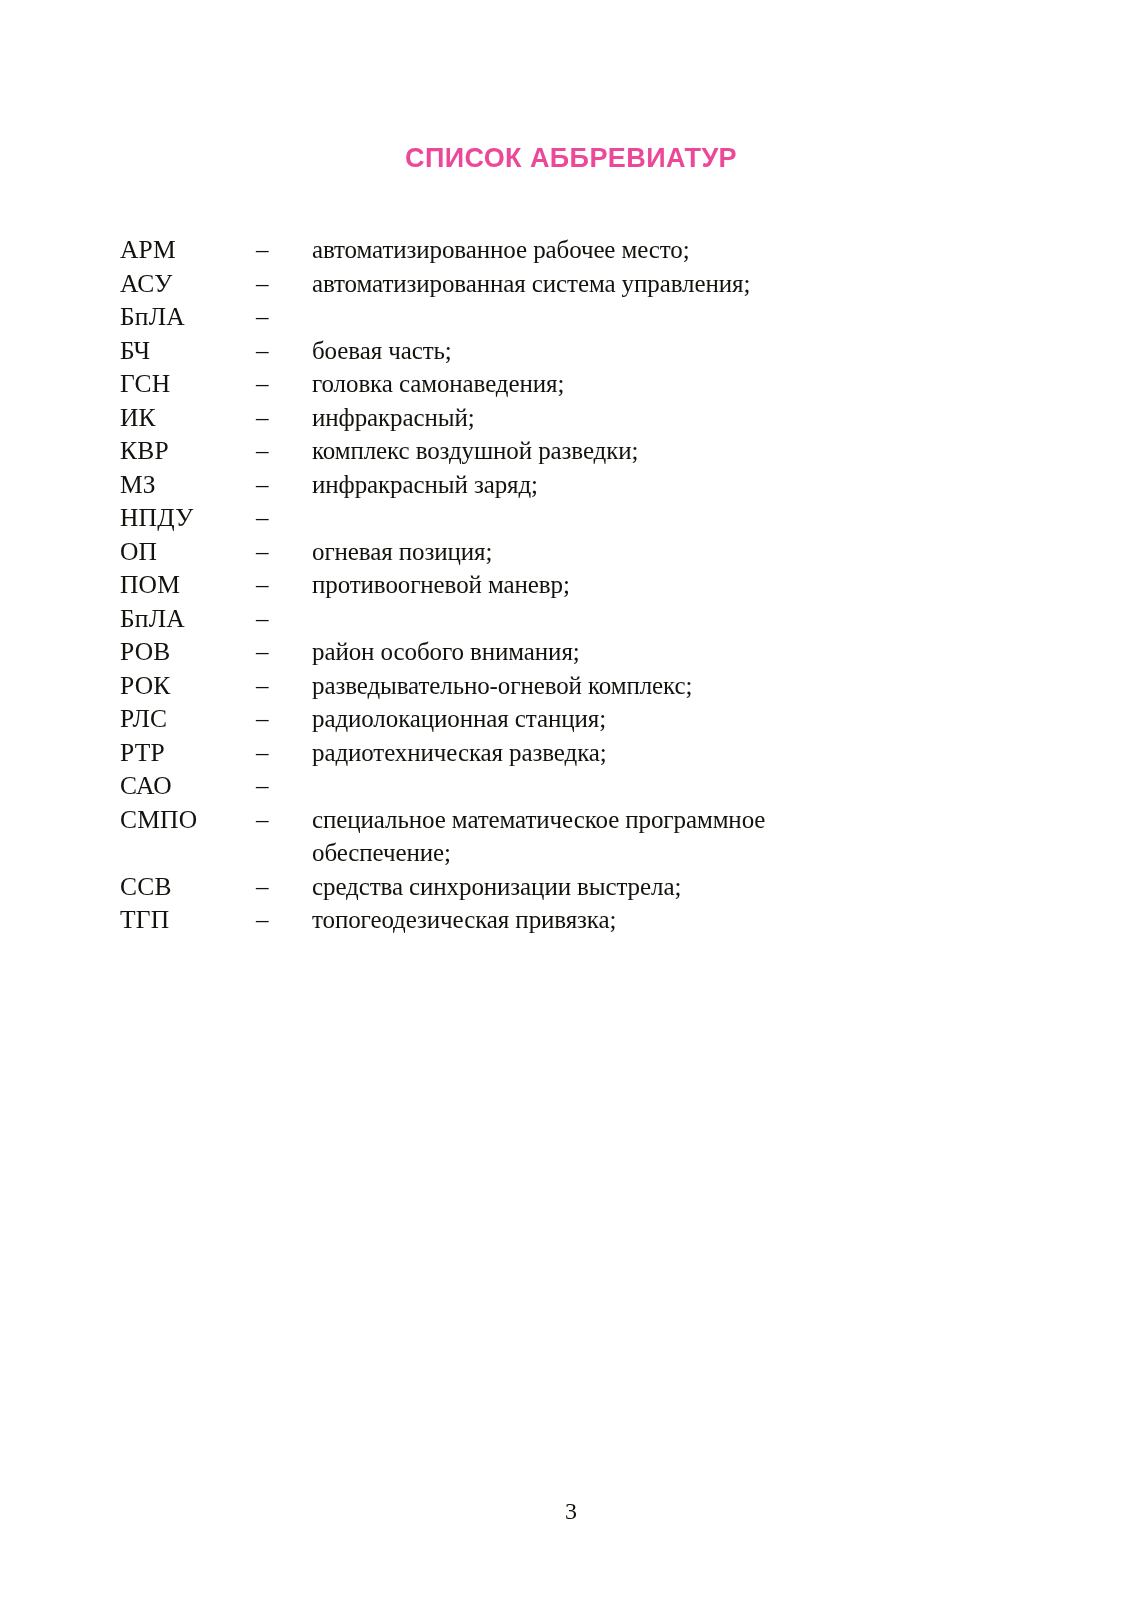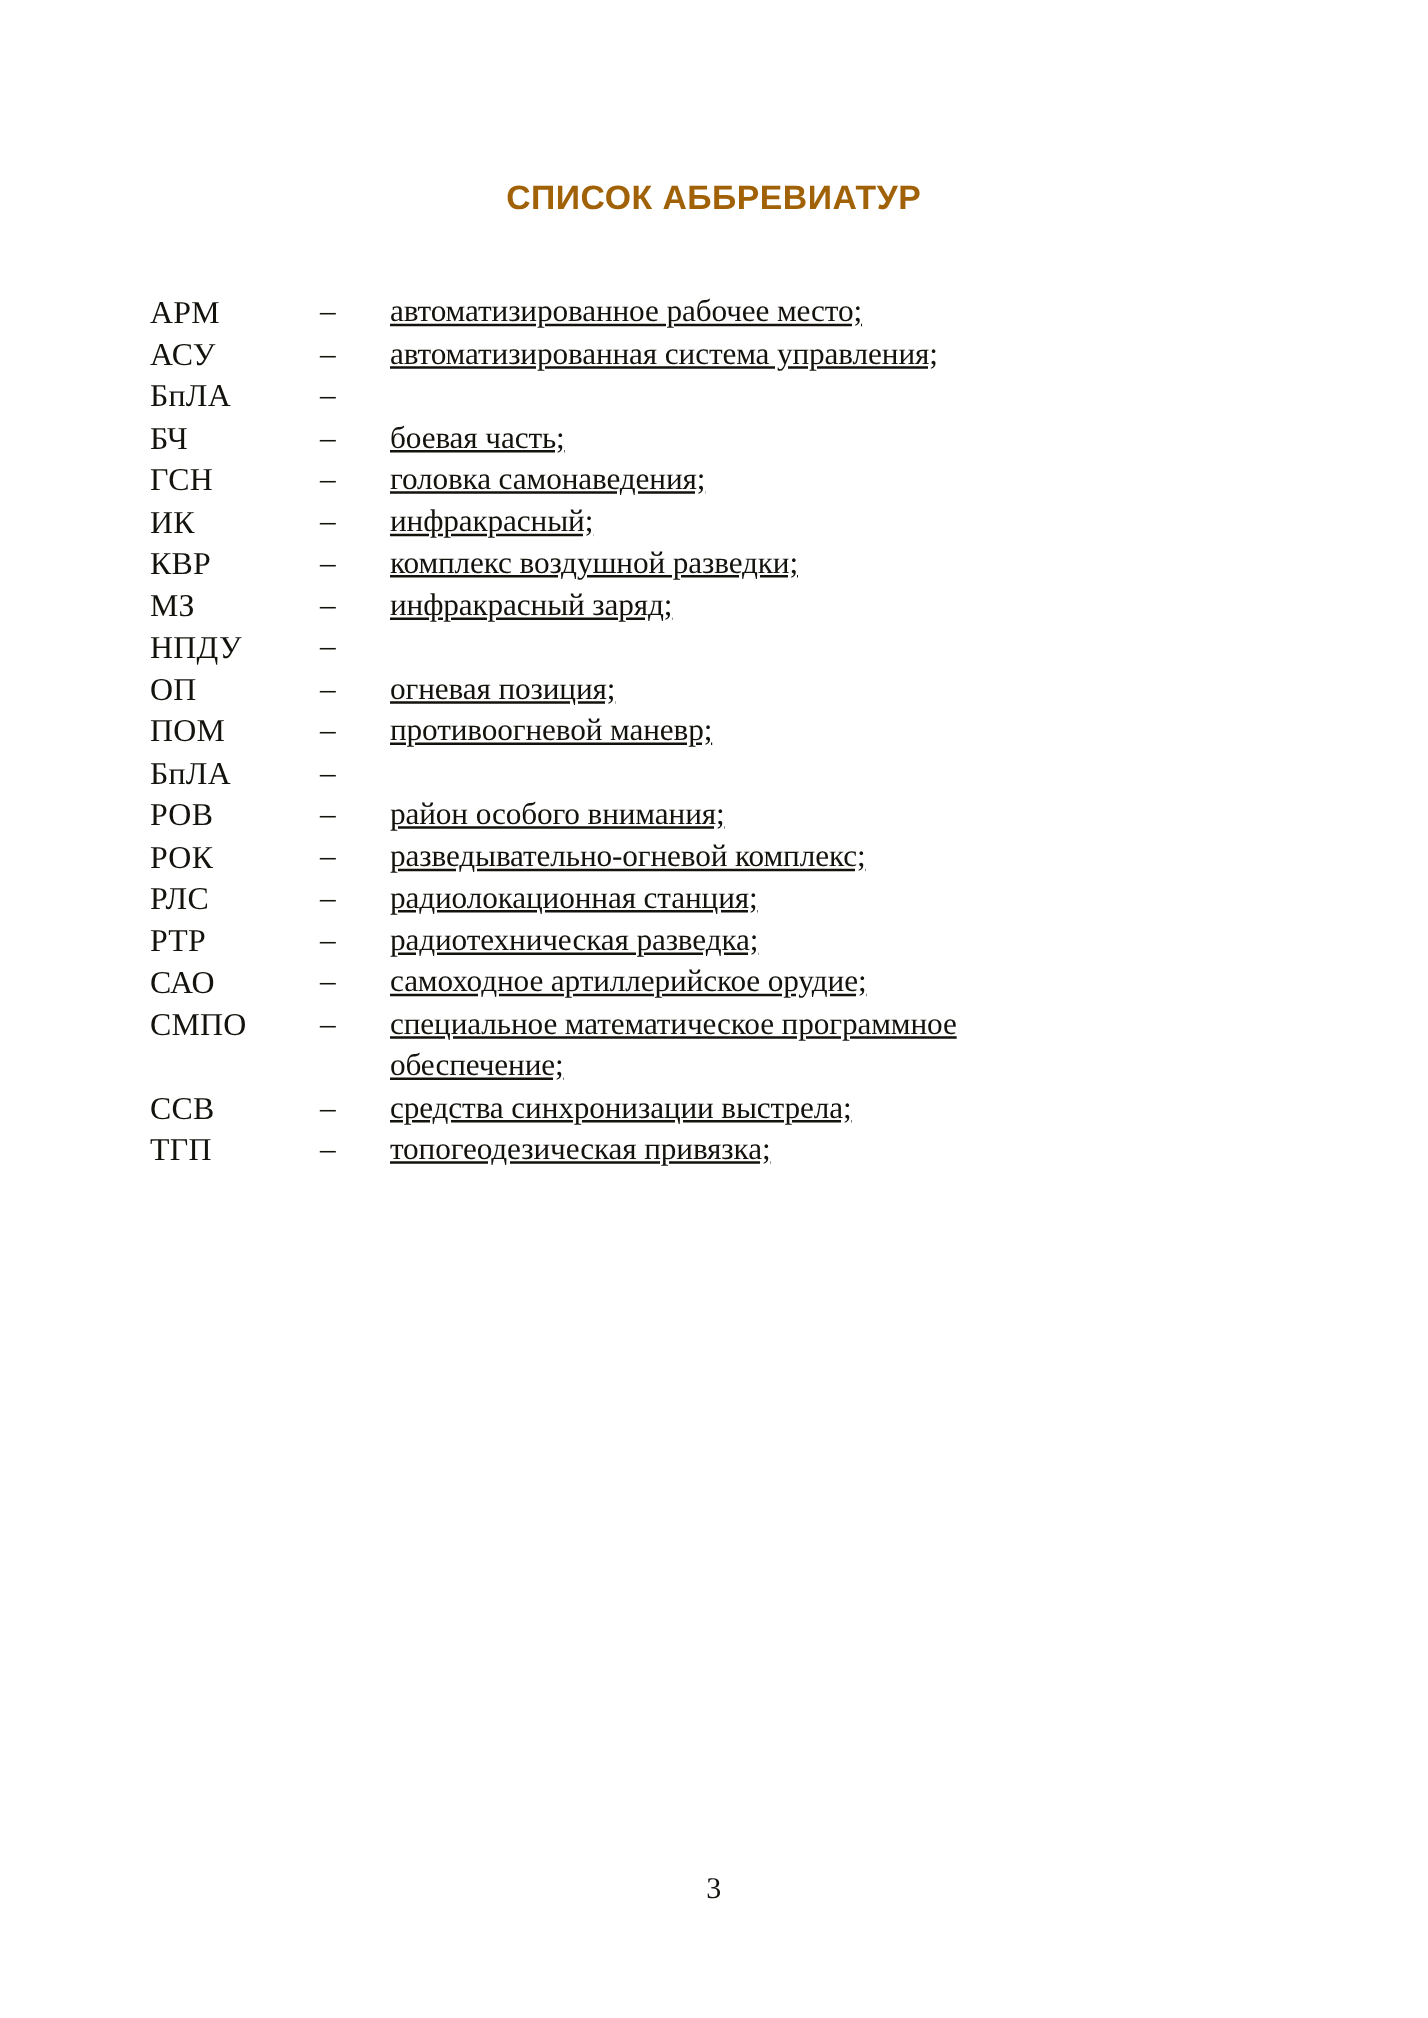--- a/index.html
+++ b/index.html
@@ -28,21 +28,21 @@
   .page-title {
     position: absolute;
     top: 126px;
     left: 0;
     width: 1142px;
     text-align: center;
     font-family: "Liberation Sans", "DejaVu Sans", sans-serif;
     font-weight: bold;
     font-size: 27px;
     letter-spacing: 0.4px;
-    color: #a16207;
+    color: #ec4899;
     line-height: 1.1;
   }
 
   
   .abbr-list {
     position: absolute;
     top: 233px;
     left: 120px;
     width: 900px;
   }
@@ -64,21 +64,20 @@
   .abbr-dash {
     flex: 0 0 56px;
     font-size: 25px;
   }
 
   .abbr-def {
     flex: 1 1 auto;
     font-size: 25px;
     white-space: pre-wrap;
     letter-spacing: -0.1px;
-    text-decoration: underline;
   }
 
   
   .abbr-row.continuation .abbr-term,
   .abbr-row.continuation .abbr-dash {
     visibility: hidden;
   }
 
   
   .page-number {
@@ -172,21 +171,20 @@
         <span class="abbr-def">радиолокационная станция;</span>
       </div>
       <div class="abbr-row">
         <span class="abbr-term">РТР</span>
         <span class="abbr-dash">–</span>
         <span class="abbr-def">радиотехническая разведка;</span>
       </div>
       <div class="abbr-row">
         <span class="abbr-term">САО</span>
         <span class="abbr-dash">–</span>
-        <span class="abbr-def">самоходное артиллерийское орудие;</span>
       </div>
       <div class="abbr-row">
         <span class="abbr-term">СМПО</span>
         <span class="abbr-dash">–</span>
         <span class="abbr-def">специальное математическое программное</span>
       </div>
       <div class="abbr-row continuation">
         <span class="abbr-term"></span>
         <span class="abbr-dash">–</span>
         <span class="abbr-def">обеспечение;</span>

